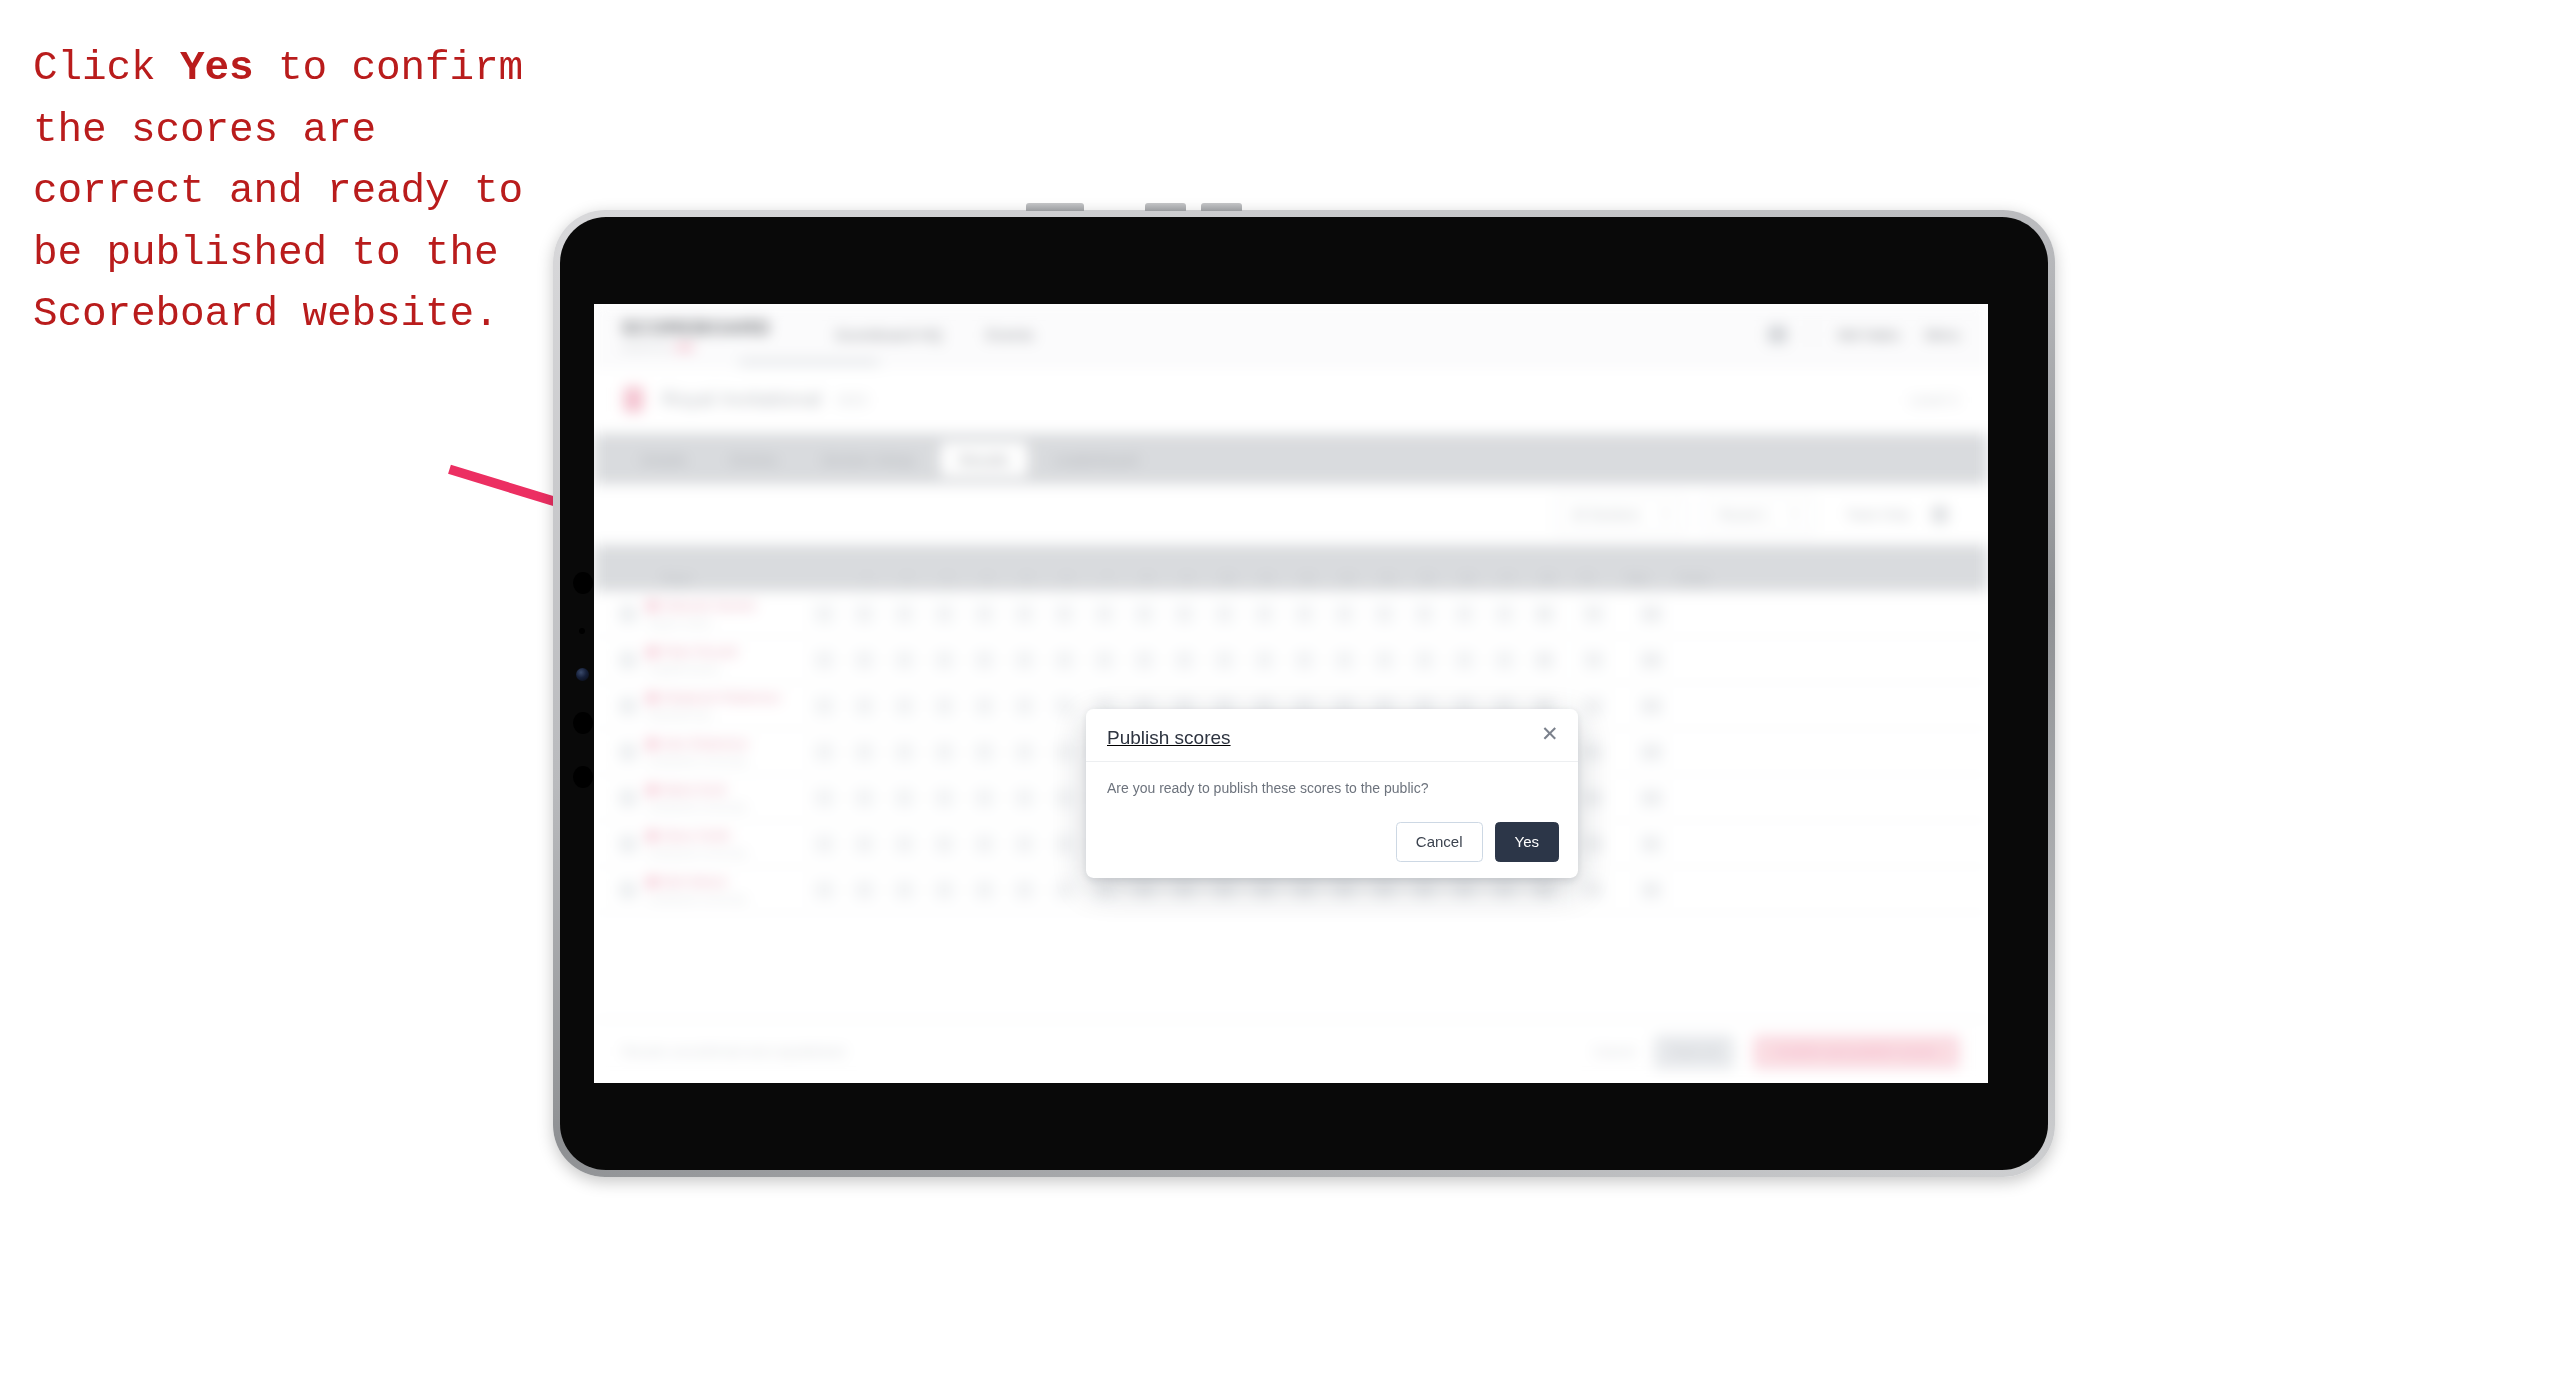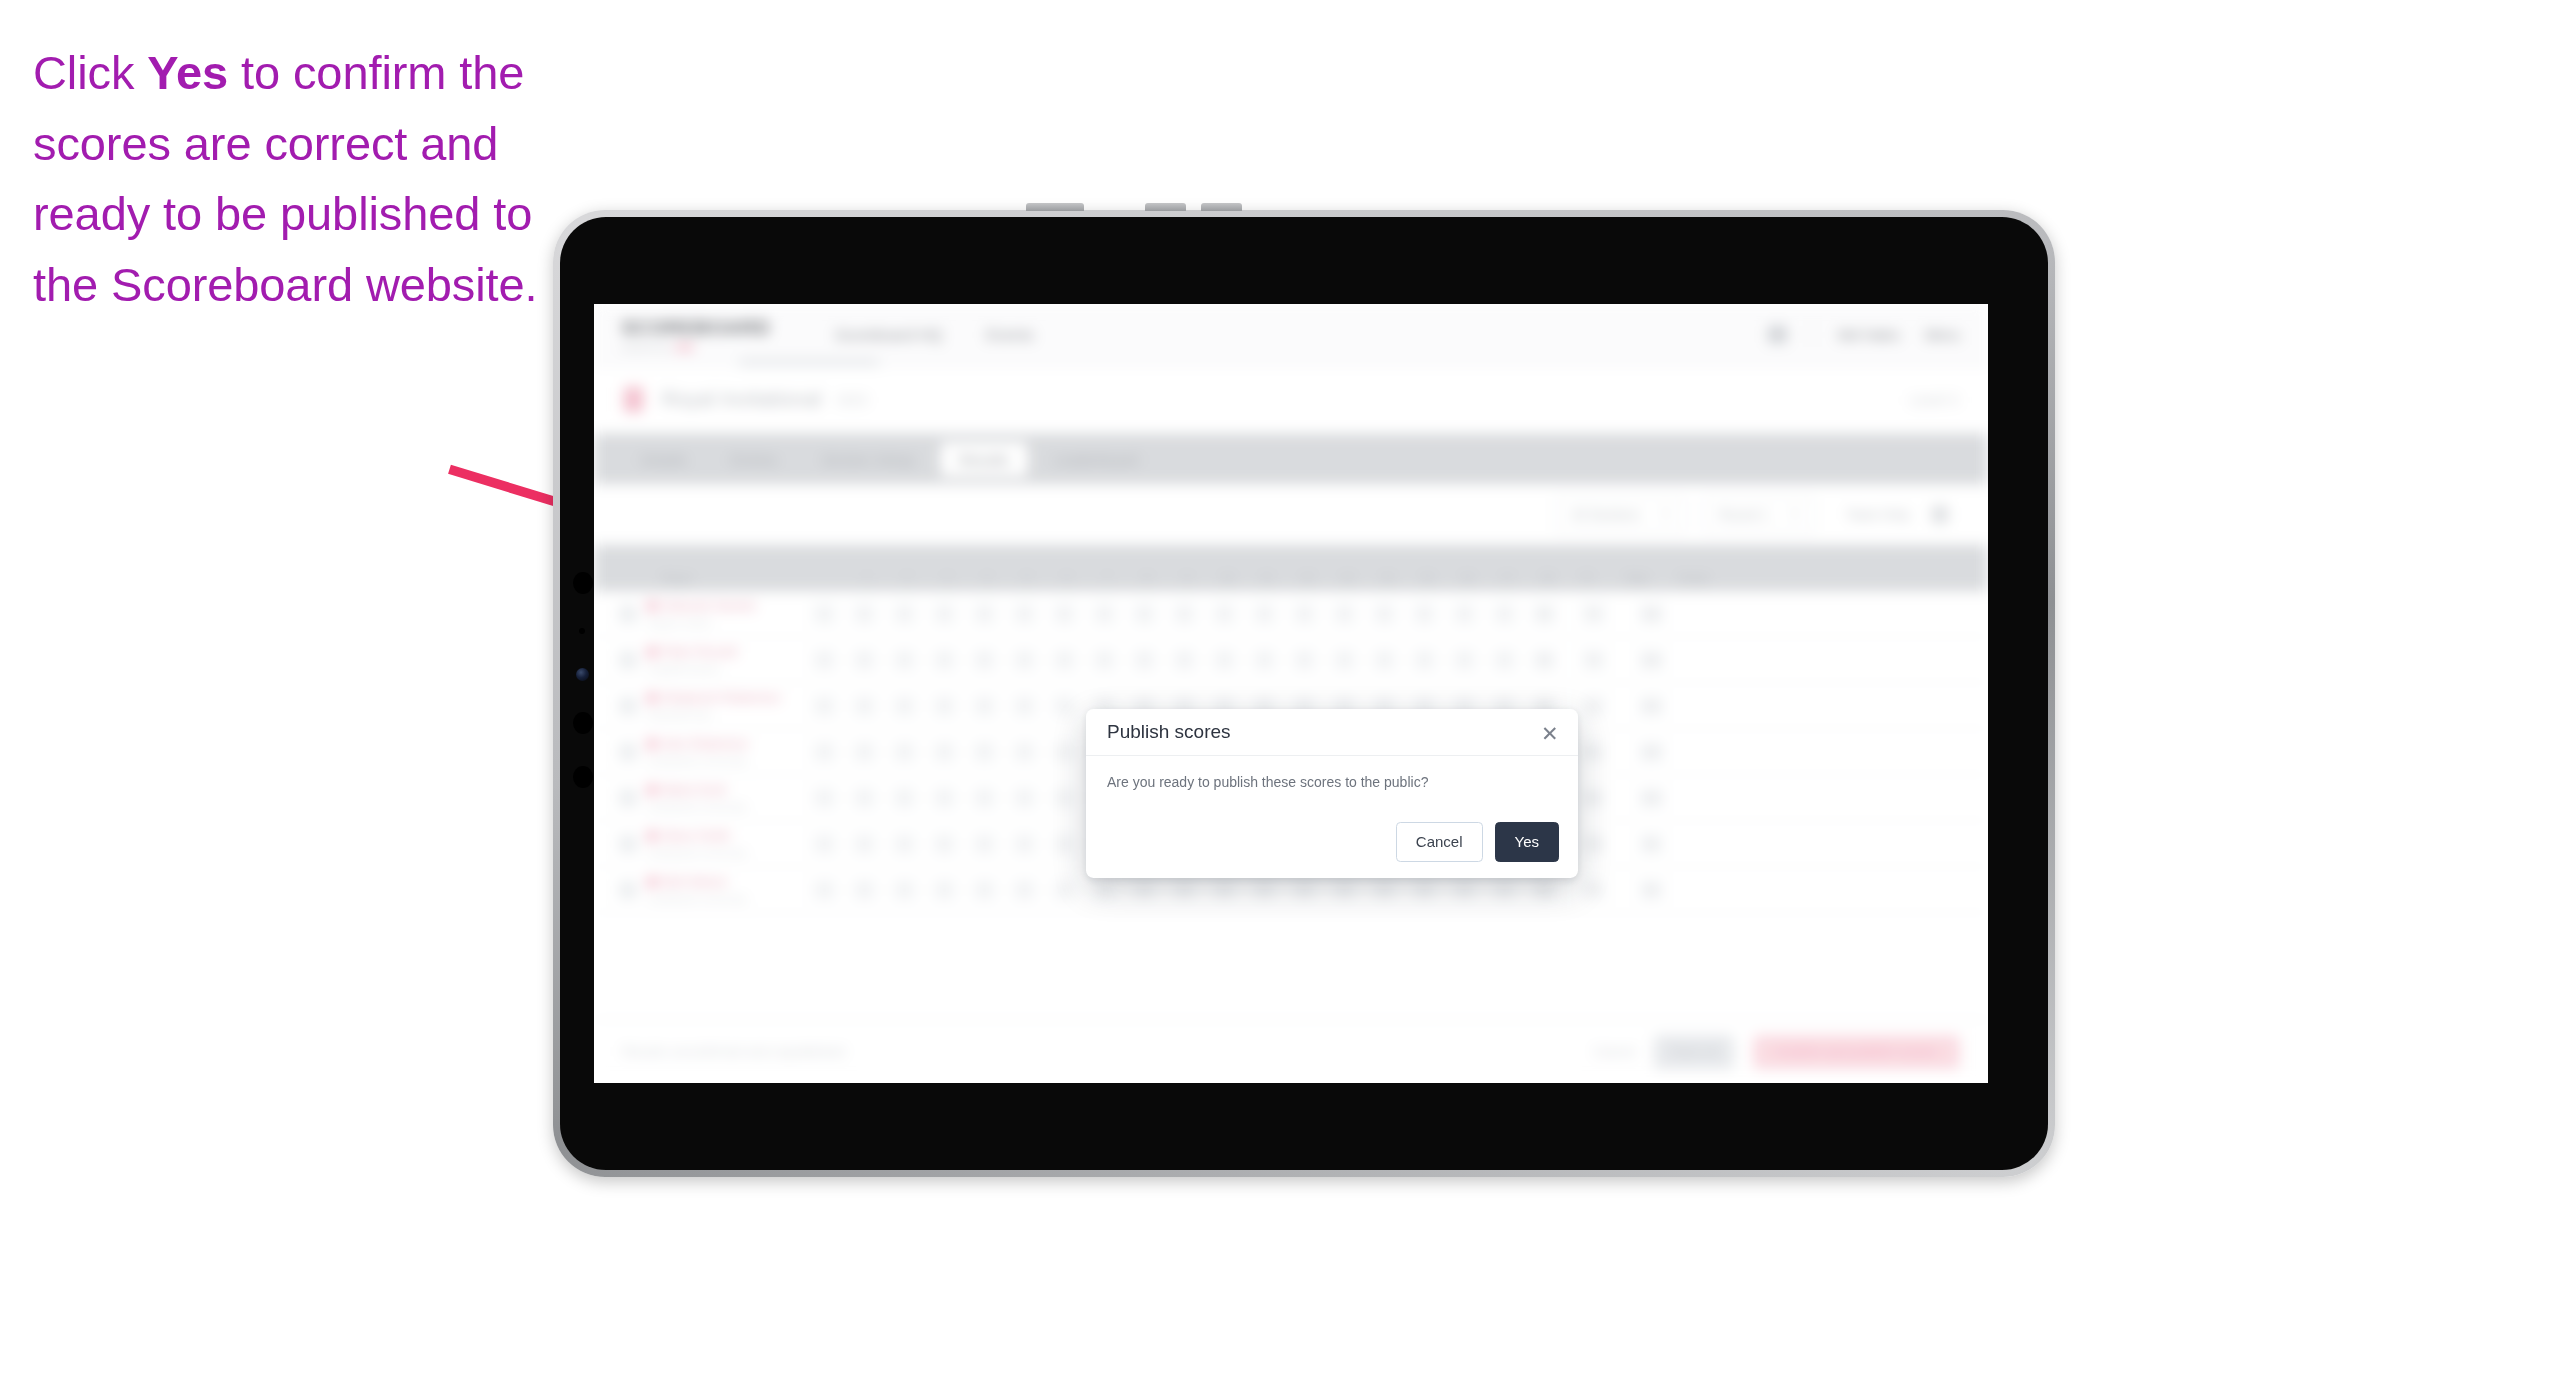--- a/index.html
+++ b/index.html
@@ -15,24 +15,24 @@
     font-family: "Liberation Sans", sans-serif;
     -webkit-font-smoothing: antialiased;
   }
 
   
   #caption {
     position: absolute;
     left: 33px;
     top: 38px;
     width: 532px;
-    font-size: 47px;
+    font-size: 41px;
     line-height: 1.50;
-    color: #a21caf;
-    font-family: Liberation Sans, sans-serif;
+    color: #b91c1c;
+    font-family: Liberation Mono, monospace;
     letter-spacing: -0.1px;
   }
   #caption b { font-weight: 700; }
 
   
   #arrow-svg {
     position: absolute;
     left: 414px;
     top: 436px;
     width: 665px;
@@ -290,22 +290,23 @@
     top: 405px;
     width: 492px;
     height: 169px;
     background: #ffffff;
     border-radius: 7.4px;
     box-shadow: 0 10.4px 34px rgba(22,28,45,0.20), 0 2.2px 7.4px rgba(22,28,45,0.10);
     box-sizing: border-box;
   }
   .modal-head {
     position: relative;
-    padding: 12px 21px 12px 21px;
+    padding: 18px 21px 12px 21px;
     border-bottom: 0.7px solid #edeff1;
+    text-decoration: underline;
   }
   .modal-title {
     font-size: 19px;
     color: #2e3440;
     font-weight: 400;
   }
   .modal-close {
     position: absolute;
     right: 16.3px; top: 12px;
     width: 24px; height: 24px;

